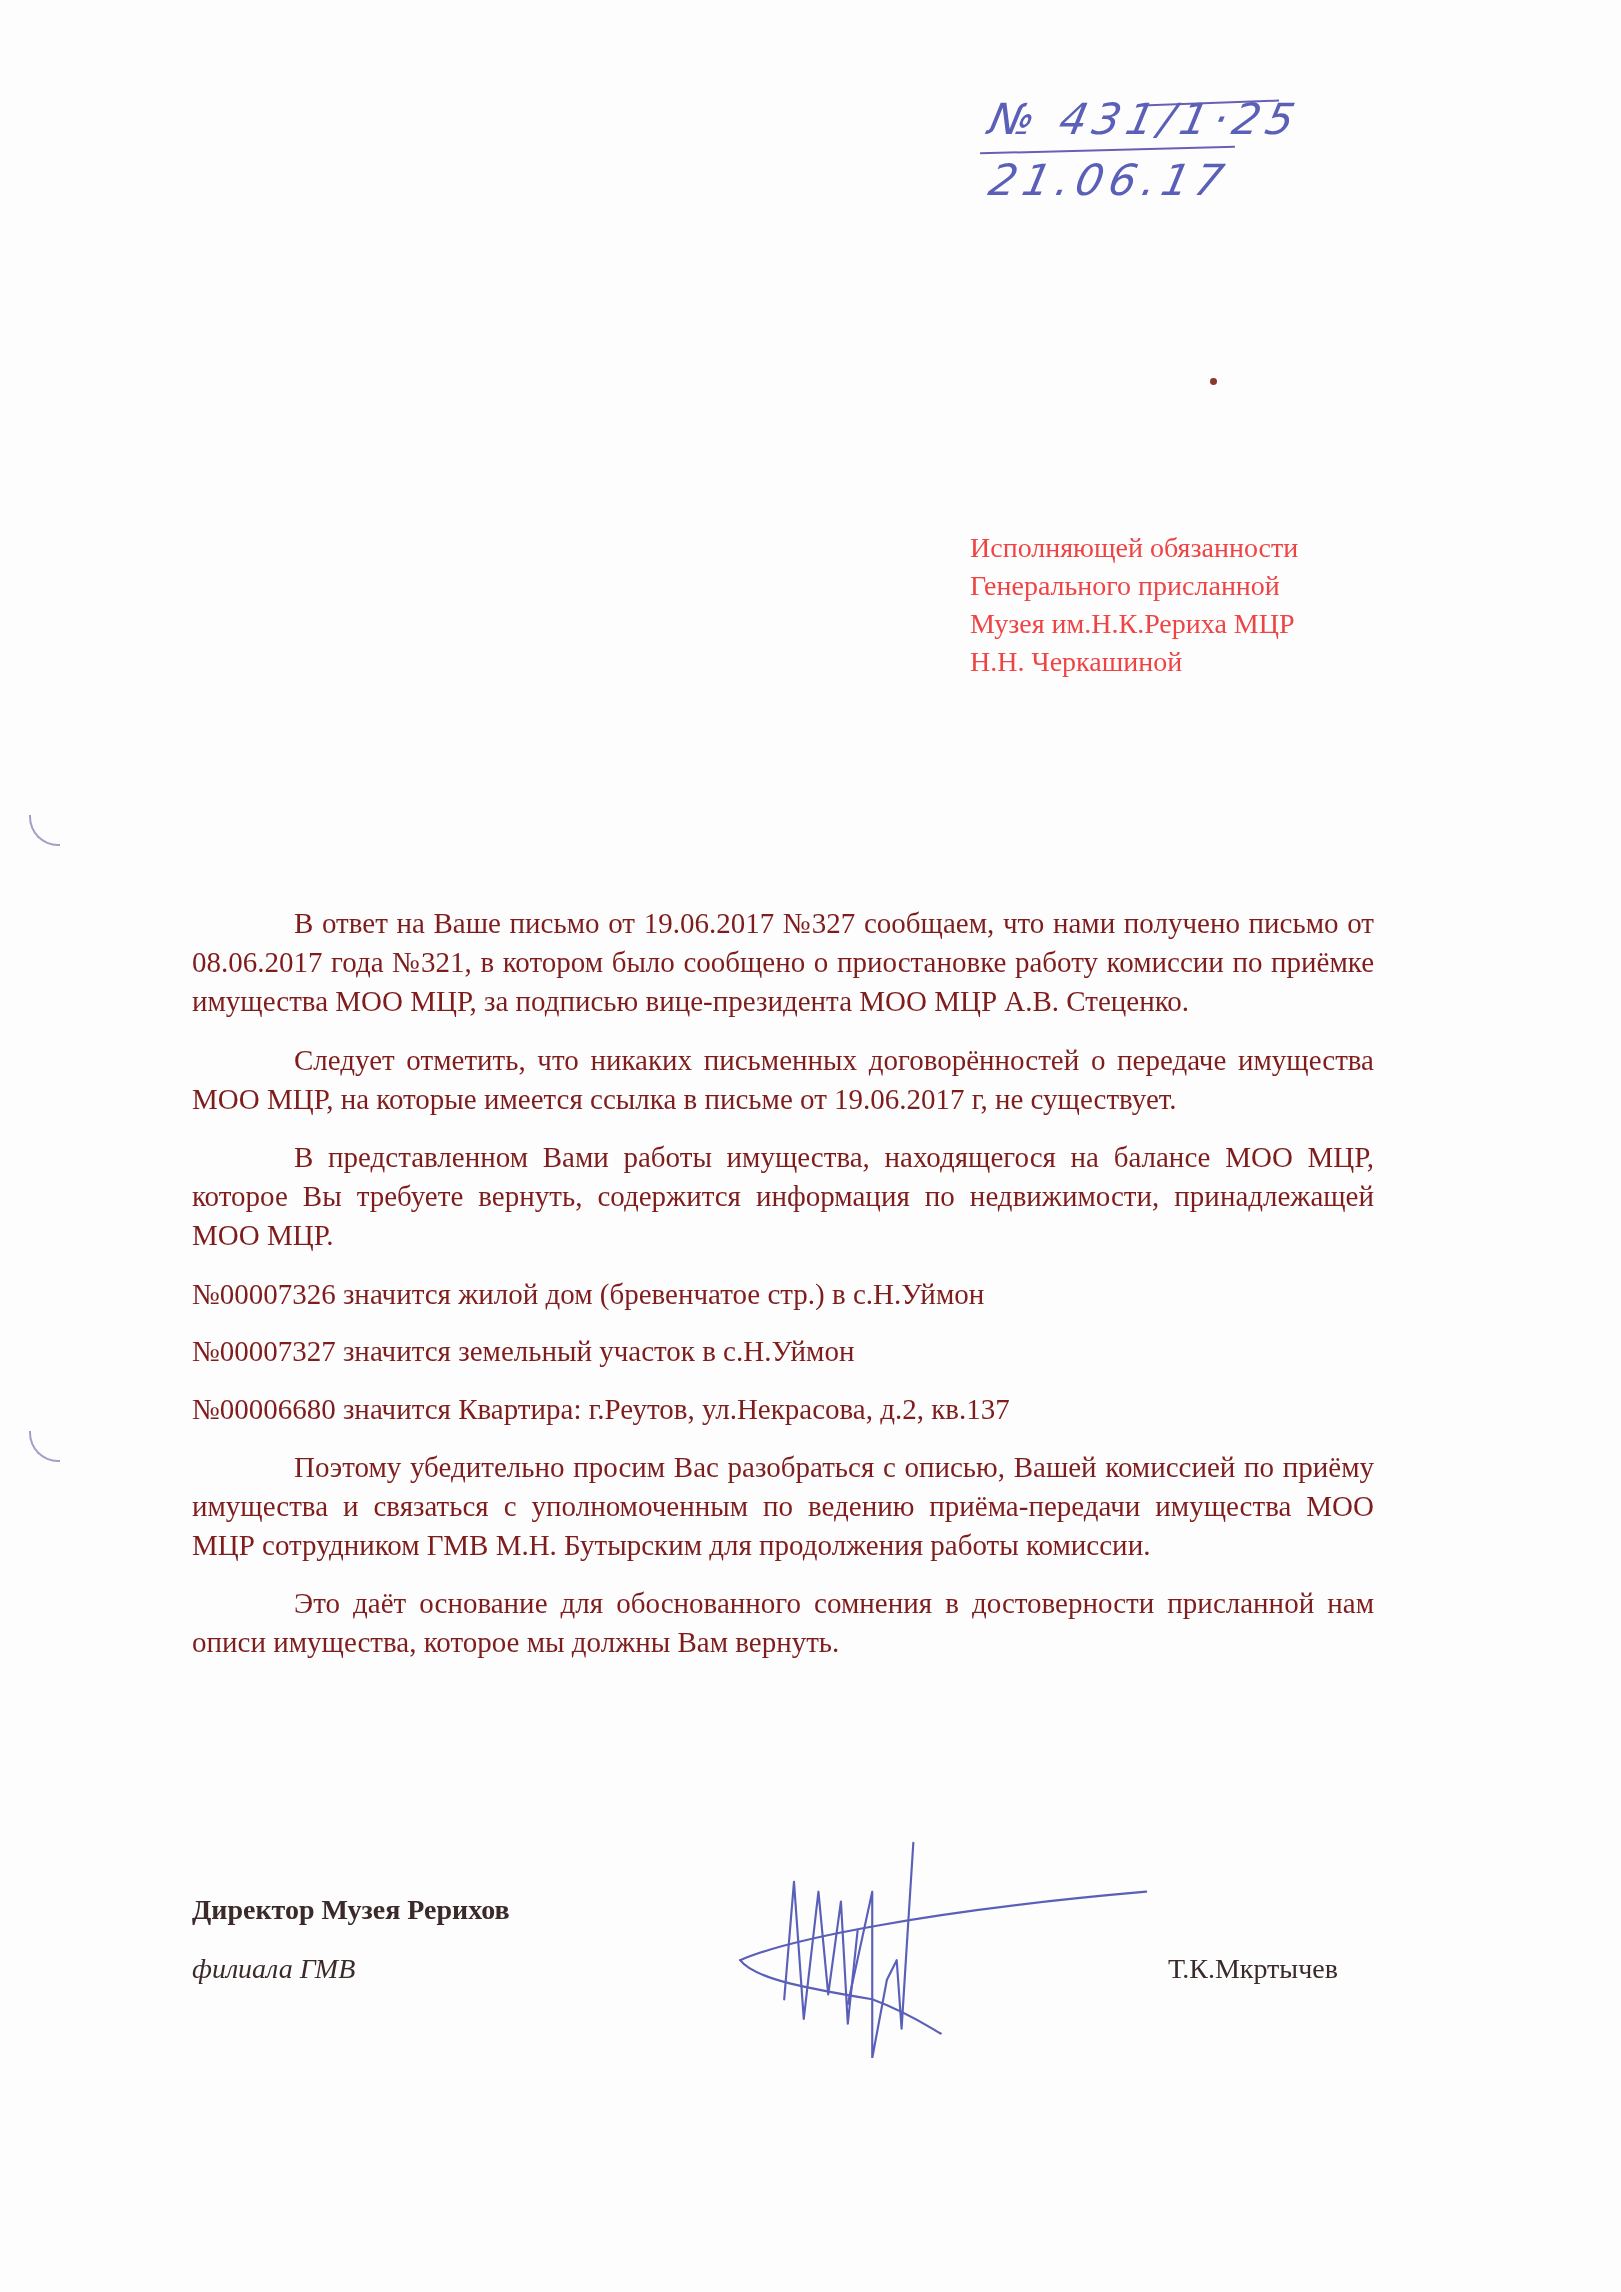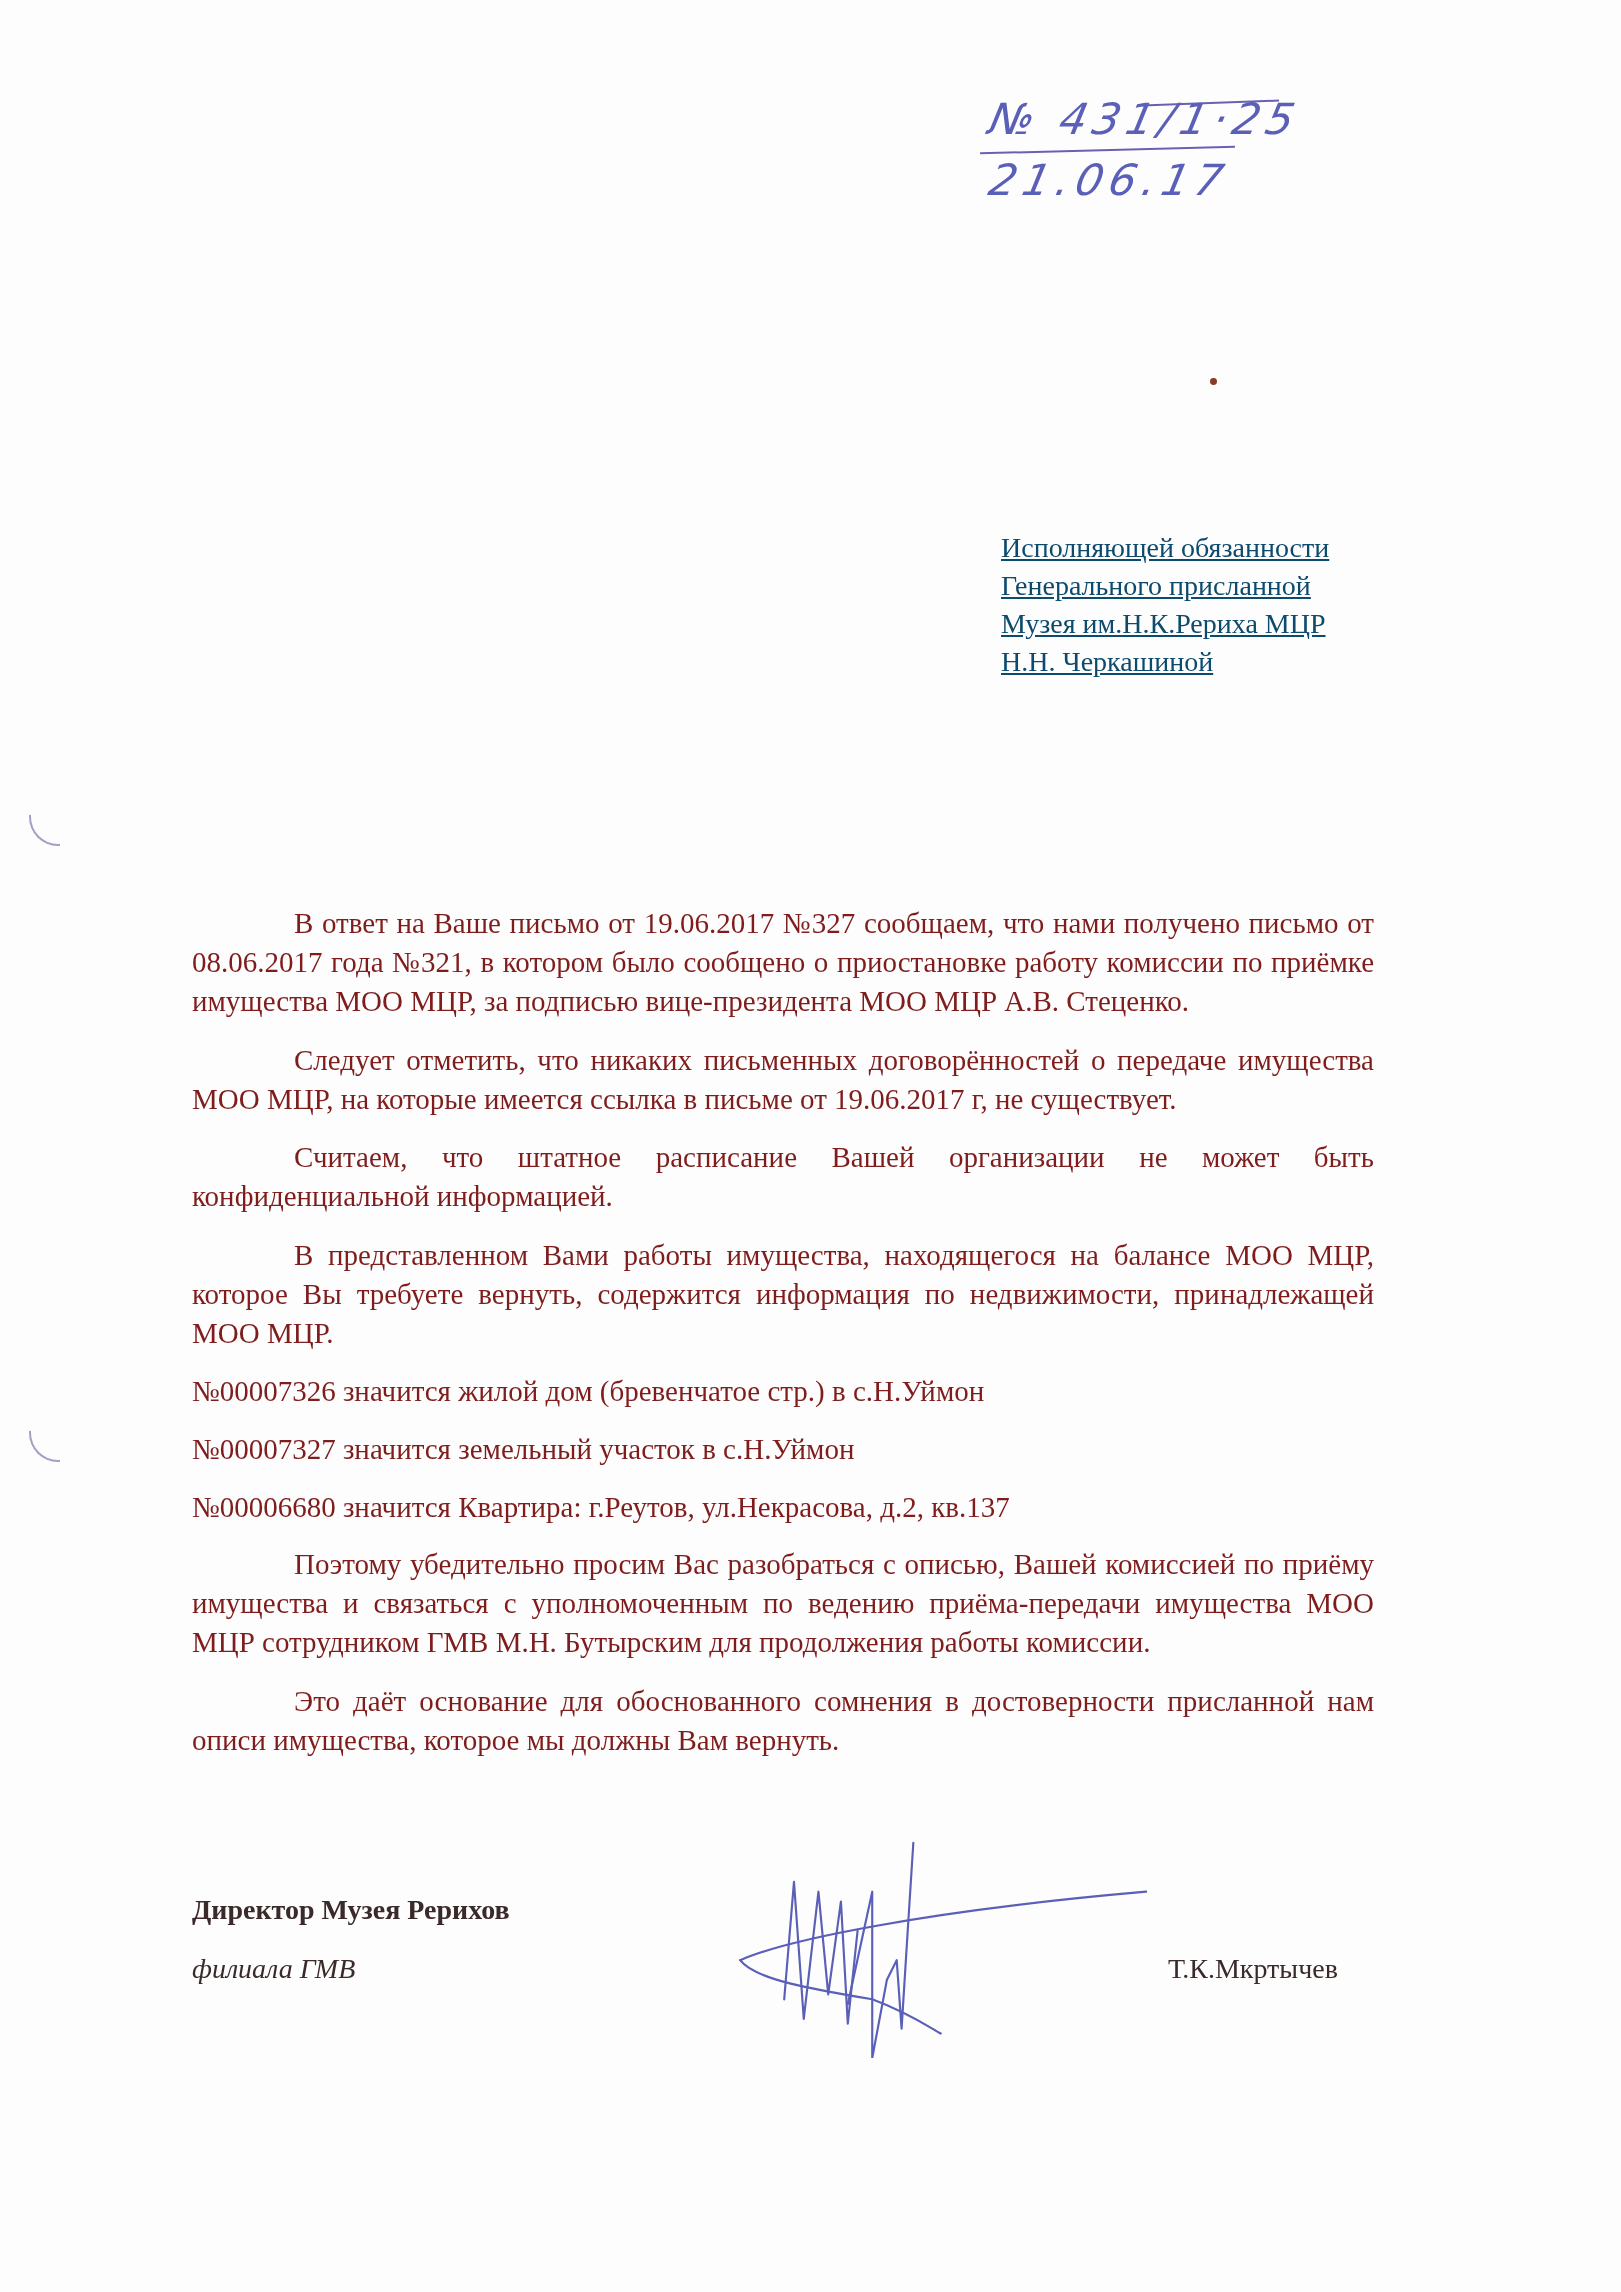--- a/index.html
+++ b/index.html
@@ -11,21 +11,21 @@
   .hand {
     font-family: "DejaVu Sans", sans-serif; font-style: italic; color: #5a5fb8;
     font-size: 43px; letter-spacing: 5.9px; transform: skewX(-12deg);
   }
   #reg-number { left: 990px; top: 94px; }
   #reg-date { left: 990px; top: 155px; }
   #reg-line { left: 980px; top: 149px; width: 255px; height: 2px; background: #6a5fb5; transform: rotate(-1.5deg); }
   #reg-line-top { left: 1142px; top: 102px; width: 137px; height: 2px; background: #6a5fb5; transform: rotate(-2deg); }
   .dot { left: 1210px; top: 378px; width: 6.9px; height: 6.9px; border-radius: 50%; background: #8a3a2a; }
   .arc { width: 29px; height: 29px; border-left: 2px solid #7a7ab0; border-bottom: 2px solid #7a7ab0; border-radius: 0 0 0 29px; opacity: .7; }
-  #addressee { left: 1001px; top: 529px; font-size: 28px; line-height: 38px; color: #0c4a6e; text-decoration: underline; }
+  #addressee { left: 970px; top: 529px; font-size: 28px; line-height: 38px; color: #ef4444; }
   #body { left: 192px; top: 904px; width: 1182px; font-size: 29px; line-height: 39px; color: #7f1d1d; }
   .p { margin: 0 0 19.6px 0; text-align: justify; text-indent: 102px; }
   .p.noindent { text-indent: 0; margin-bottom: 18.6px; }
   #sign-title1 { left: 192px; top: 1894px; font-size: 28px; font-weight: bold; }
   #sign-title2 { left: 192px; top: 1953px; font-size: 28px; font-style: italic; }
   #sign-name { left: 1168px; top: 1953px; font-size: 28px; }
   #signature { left: 725px; top: 1833px; }
 </style>
 </head>
 <body>
@@ -42,21 +42,20 @@
 <div class="abs" id="addressee">
   <div>Исполняющей обязанности</div>
   <div>Генерального присланной</div>
   <div>Музея им.Н.К.Рериха МЦР</div>
   <div>Н.Н. Черкашиной</div>
 </div>
 
 <div class="abs" id="body">
   <p class="p">В ответ на Ваше письмо от 19.06.2017 №327 сообщаем, что нами получено письмо от 08.06.2017 года №321, в котором было сообщено о приостановке работу комиссии по приёмке имущества МОО МЦР, за подписью вице-президента МОО МЦР А.В. Стеценко.</p>
   <p class="p">Следует отметить, что никаких письменных договорённостей о передаче имущества МОО МЦР, на которые имеется ссылка в письме от 19.06.2017 г, не существует.</p>
-  <p class="p">Считаем, что штатное расписание Вашей организации не может быть конфиденциальной информацией.</p>
   <p class="p">В представленном Вами работы имущества, находящегося на балансе МОО МЦР, которое Вы требуете вернуть, содержится информация по недвижимости, принадлежащей МОО МЦР.</p>
   <p class="p noindent">№00007326 значится жилой дом (бревенчатое стр.) в с.Н.Уймон</p>
   <p class="p noindent">№00007327 значится земельный участок в с.Н.Уймон</p>
   <p class="p noindent">№00006680 значится Квартира: г.Реутов, ул.Некрасова, д.2, кв.137</p>
   <p class="p">Поэтому убедительно просим Вас разобраться с описью, Вашей комиссией по приёму имущества и связаться с уполномоченным по ведению приёма-передачи имущества МОО МЦР сотрудником ГМВ М.Н. Бутырским для продолжения работы комиссии.</p>
   <p class="p">Это даёт основание для обоснованного сомнения в достоверности присланной нам описи имущества, которое мы должны Вам вернуть.</p>
 </div>
 
 <div class="abs" id="sign-title1">Директор Музея Рерихов</div>
 <div class="abs" id="sign-title2">филиала ГМВ</div>

